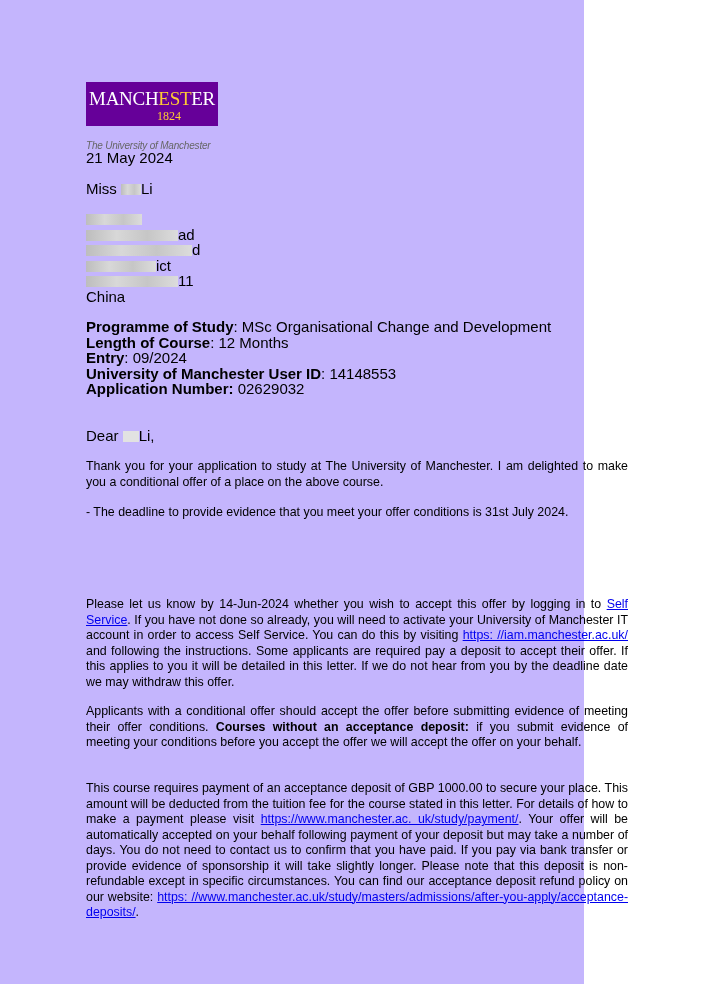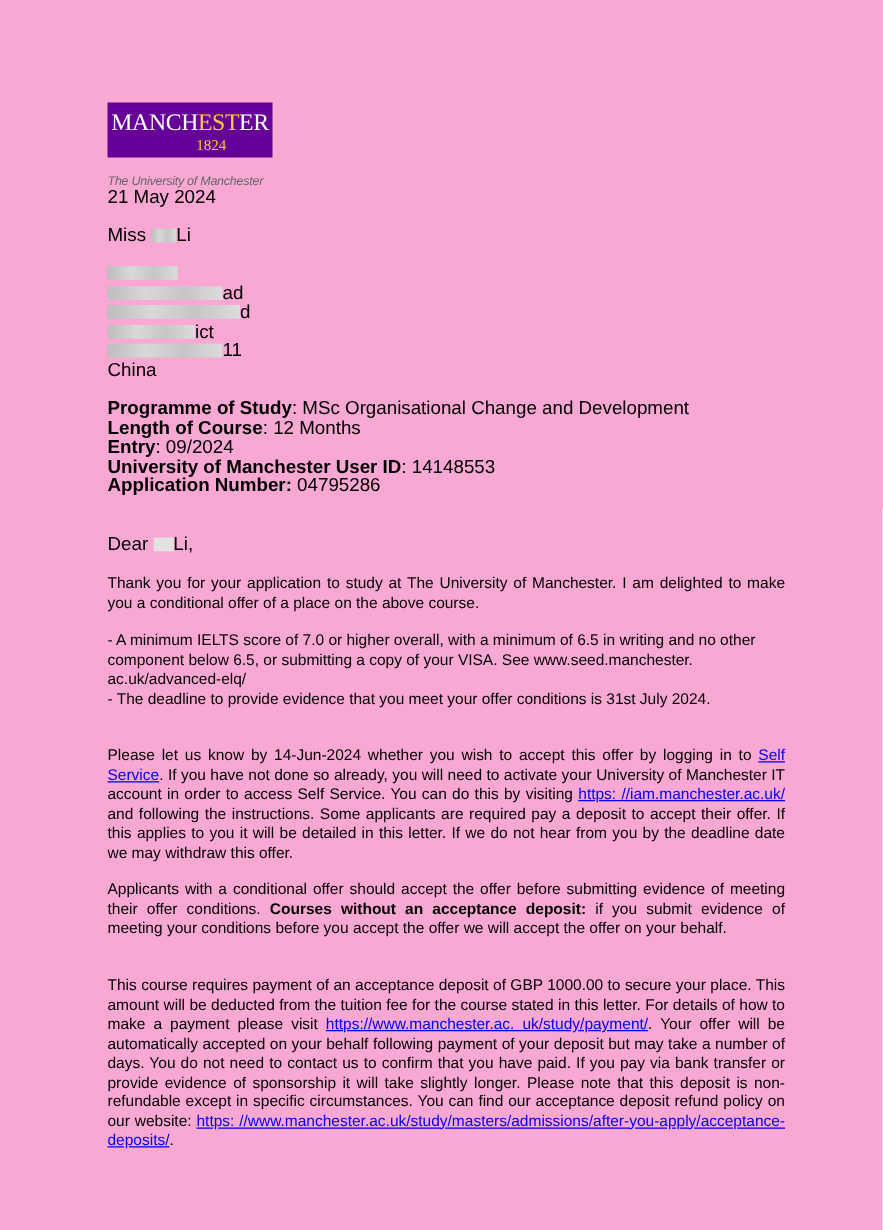--- a/index.html
+++ b/index.html
@@ -1,18 +1,18 @@
 <!DOCTYPE html>
 <html><head>
   <meta charset="utf-8">
   <style>
     html, body { margin: 0; padding: 0; background: #ffffff; }
     body { width: 706px; height: 984px; position: relative; overflow: hidden;
            font-family: "Liberation Sans", sans-serif; color: #000; }
-    .page { position: absolute; left: 0; top: 0; width: 706px; height: 984px; background: #f9a8d4; }
+    .page { position: absolute; left: 0; top: 0; width: 584px; height: 984px; background: #c4b5fd; }
     .logo { position: absolute; left: 86px; top: 82px; width: 132px; height: 44px;
             background: #660099; color: #fff; font-family: "Liberation Serif", serif;
             text-align: center; }
     .logo .word { font-size: 19px; line-height: 22px; padding-top: 6px; letter-spacing: -0.3px; }
     .logo .word .gold { color: #ffcc33; }
     .logo .year { font-size: 12px; line-height: 12px; color: #ffcc33; margin-left: 34px; }
     .logo-sub { position: absolute; left: 86px; top: 140px; font-size: 10px; color: #666;
                 font-family: "Liberation Sans", sans-serif; letter-spacing: -0.2px; font-style: italic; }
     .text { position: absolute; left: 86px; font-size: 15px; line-height: 15.5px; }
     .para { position: absolute; left: 86px; width: 542px; font-size: 12.4px; line-height: 15.5px;
@@ -48,31 +48,30 @@
     <span class="line"><span class="blur" style="width:70px;"></span><span>ict</span></span>
     <span class="line"><span class="blur" style="width:92px;"></span><span>11</span></span>
     <span class="line">China</span>
   </div>
 
   <div class="text" style="top:319px;">
     <span class="line"><b>Programme of Study</b><span>: MSc Organisational Change and Development</span></span>
     <span class="line"><b>Length of Course</b><span>: 12 Months</span></span>
     <span class="line"><b>Entry</b><span>: 09/2024</span></span>
     <span class="line"><b>University of Manchester User ID</b><span>: 14148553</span></span>
-    <span class="line"><b>Application Number:</b><span> 04795286</span></span>
+    <span class="line"><b>Application Number:</b><span> 02629032</span></span>
   </div>
 
   <div class="text" style="top:428px;">
     <span>Dear </span><span class="blur" style="width:16px;background:#e2e2e2;"></span><span>Li,</span>
   </div>
 
   <div class="para" style="top:459px;">Thank you for your application to study at The University of Manchester. I am delighted to make you a conditional offer of a place on the above course.</div>
 
   <div class="para left" style="top:505px;">
-    <span class="line"> - A minimum IELTS score of 7.0 or higher overall, with a minimum of 6.5 in writing and no other component below 6.5, or submitting a copy of your VISA. See www.seed.manchester. ac.uk/advanced-elq/</span>
     <span class="line"> - The deadline to provide evidence that you meet your offer conditions is 31st July 2024.</span>
   </div>
 
   <div class="para" style="top:597px;">
     <span>Please let us know by 14-Jun-2024 whether you wish to accept this offer by logging in to </span><a href="#">Self Service</a><span>. If you have not done so already, you will need to activate your University of Manchester IT account in order to access Self Service. You can do this by visiting </span><a href="#">https: //iam.manchester.ac.uk/</a><span> and following the instructions. Some applicants are required pay a deposit to accept their offer. If this applies to you it will be detailed in this letter. If we do not hear from you by the deadline date we may withdraw this offer.</span>
   </div>
 
   <div class="para" style="top:704px;">
     <span>Applicants with a conditional offer should accept the offer before submitting evidence of meeting their offer conditions.  </span><b>Courses without an acceptance deposit:</b><span> if you submit evidence of meeting your conditions before you accept the offer we will accept the offer on your behalf.</span>
   </div>

